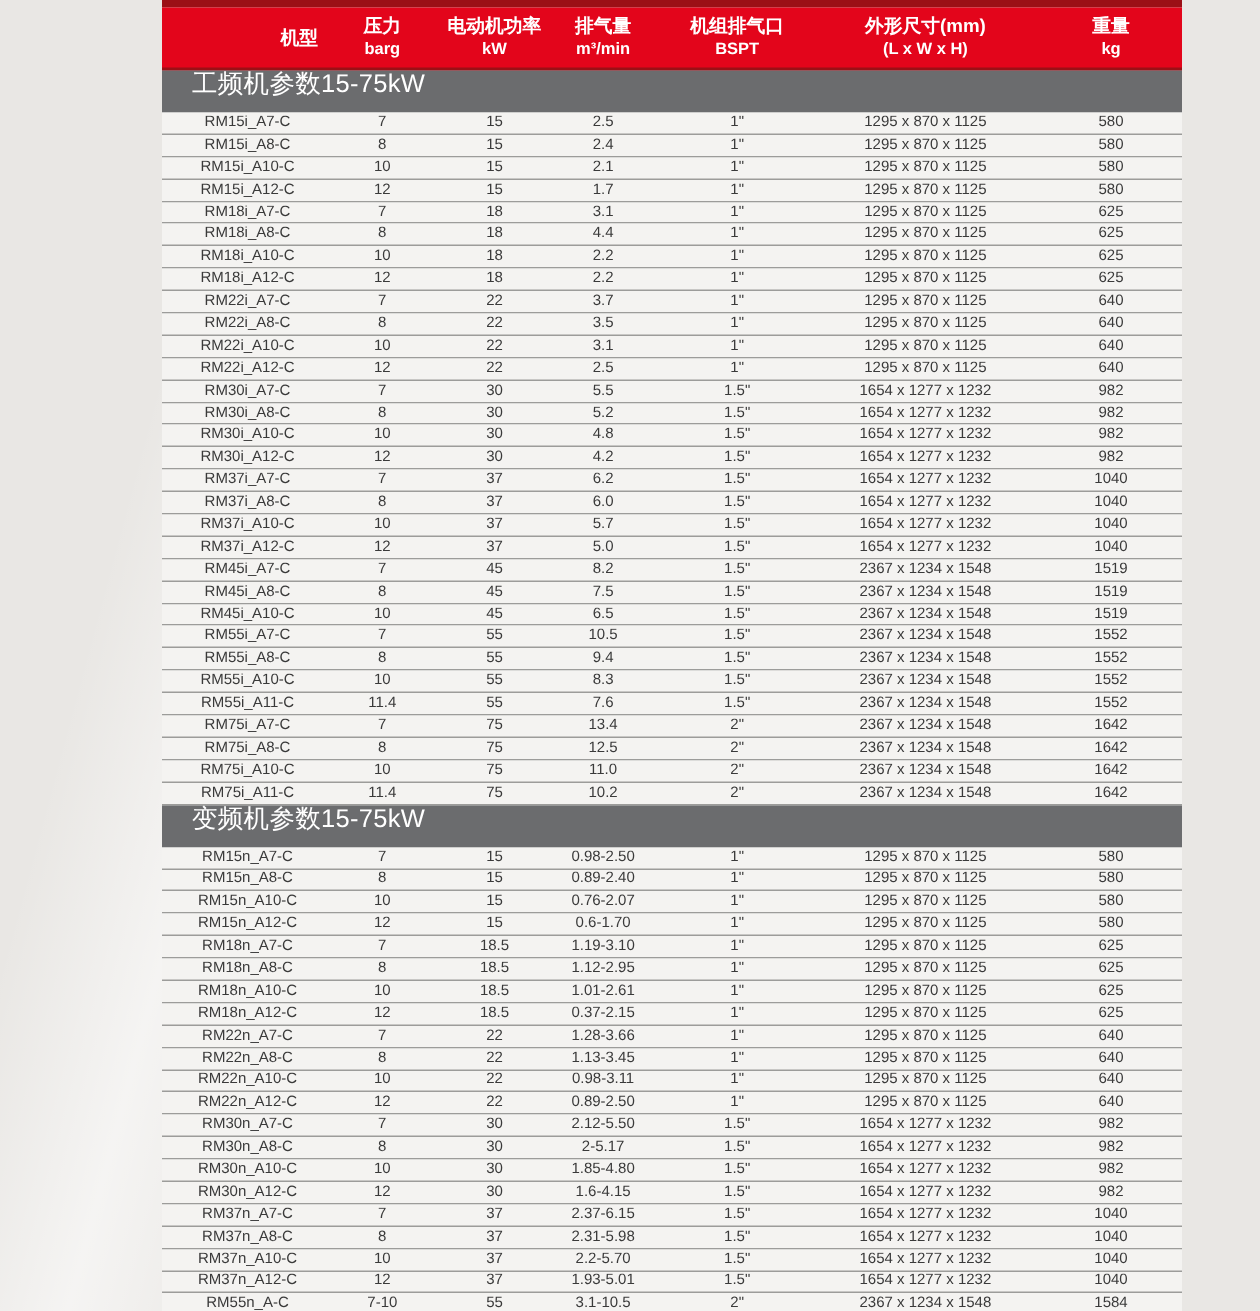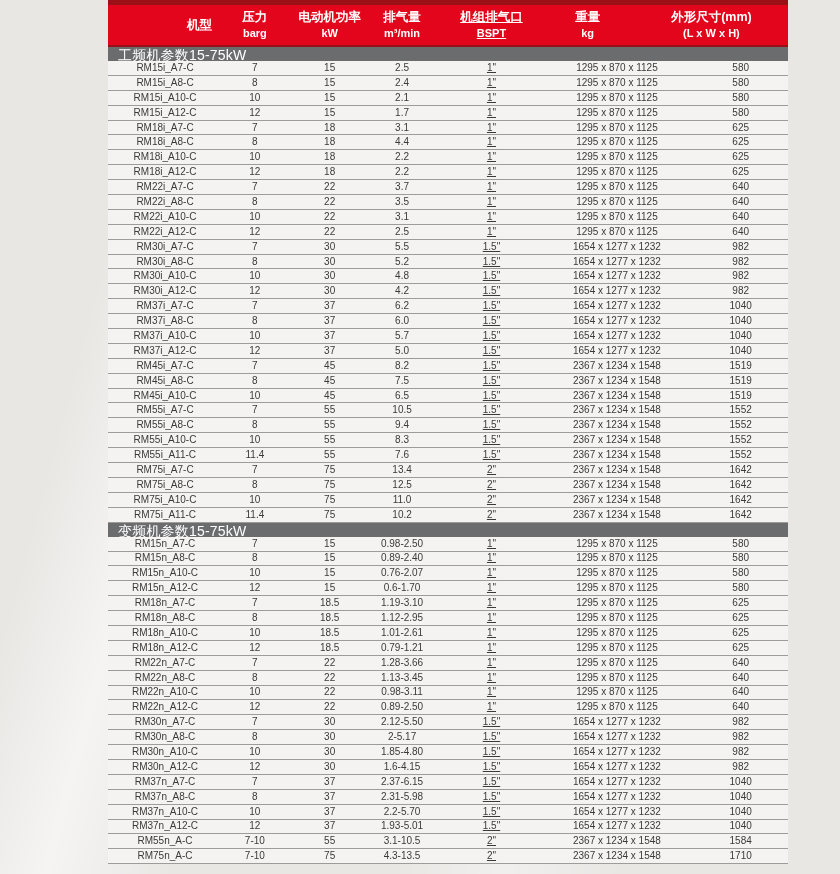--- a/index.html
+++ b/index.html
@@ -25,38 +25,38 @@
     color:#fff;
   }
   .th{
     display:flex;flex-direction:column;justify-content:center;
     text-align:center;font-weight:bold;box-sizing:border-box;line-height:1.35;
   }
   .th .t{font-size:12.5px;}
   .th .u{font-size:11px;}
   .th.col0{align-items:flex-end;padding-left:10px;}
   .section-bar{
-    height:14px;line-height:17px;
+    height:28px;line-height:17px;
     background:var(--section-gray,#6b6c6e);
-    color:#fff;font-size:14px;padding-left:10px;
+    color:#fff;font-size:17px;padding-left:20px;
     letter-spacing:0.2px;
   }
   .row{
     display:flex;align-items:center;height:14.9px;box-sizing:border-box;
     background:var(--row-bg,#f4f3f1);
     border-bottom:1px solid var(--line-gray,#9c9c9a);
     font-size:10px;color:var(--text-color,#3a3a3a);line-height:1;
   }
   .cell{box-sizing:border-box;text-align:center;white-space:nowrap;overflow:hidden;}
   .col0{width:15.3%;}
   .row .col0{text-align:center;padding-left:10px;}
   .col1{width:12.6%;align-items:center;}
   .col2{width:9.4%;}
   .col3{width:11.9%;}
-  .col4{width:14.4%;text-decoration:underline;}
+  .col4{width:14.4%;}
   .col5{width:22.5%;}
   .col6{width:13.9%;}
 </style>
 </head>
 <body>
 
 <div class="page">
   <div class="spec-table">
     <div class="top-strip"></div>
 
@@ -73,27 +73,27 @@
         <div class="u">kW</div>
       </div>
       <div class="th col3">
         <div class="t">排气量</div>
         <div class="u">m³/min</div>
       </div>
       <div class="th col4">
         <div class="t">机组排气口</div>
         <div class="u">BSPT</div>
       </div>
+      <div class="th col5">
+        <div class="t">外形尺寸(mm)</div>
+        <div class="u">(L x W x H)</div>
+      </div>
       <div class="th col6">
         <div class="t">重量</div>
         <div class="u">kg</div>
-      </div>
-      <div class="th col5">
-        <div class="t">外形尺寸(mm)</div>
-        <div class="u">(L x W x H)</div>
       </div>
     </div>
 
     <div>
       <div class="section-bar">工频机参数15-75kW</div>
       <div class="rows">
           <div class="row">
             <div class="cell col0">RM15i_A7-C</div>
             <div class="cell col1">7</div>
             <div class="cell col2">15</div>
@@ -438,21 +438,21 @@
             <div class="cell col2">18.5</div>
             <div class="cell col3">1.01-2.61</div>
             <div class="cell col4">1"</div>
             <div class="cell col5">1295 x 870 x 1125</div>
             <div class="cell col6">625</div>
           </div>
           <div class="row">
             <div class="cell col0">RM18n_A12-C</div>
             <div class="cell col1">12</div>
             <div class="cell col2">18.5</div>
-            <div class="cell col3">0.79-1.21</div>
+            <div class="cell col3">0.37-2.15</div>
             <div class="cell col4">1"</div>
             <div class="cell col5">1295 x 870 x 1125</div>
             <div class="cell col6">625</div>
           </div>
           <div class="row">
             <div class="cell col0">RM22n_A7-C</div>
             <div class="cell col1">7</div>
             <div class="cell col2">22</div>
             <div class="cell col3">1.28-3.66</div>
             <div class="cell col4">1"</div>

